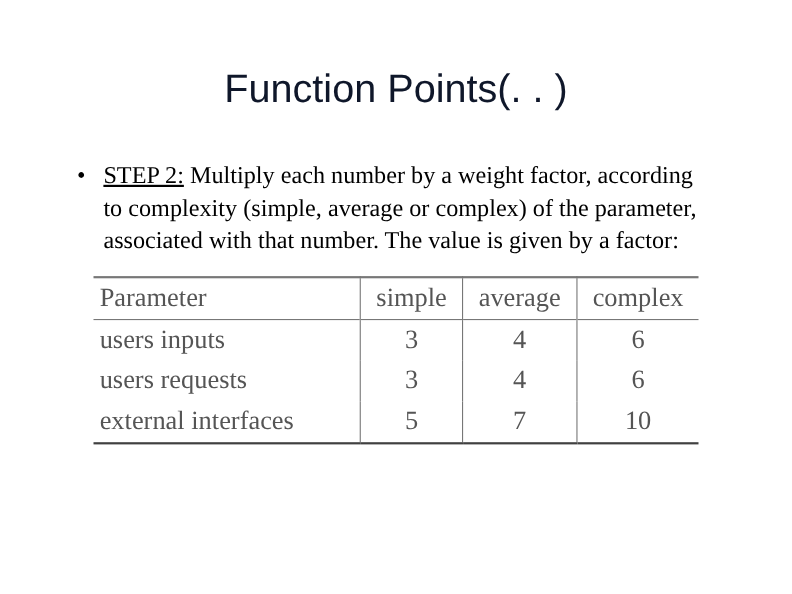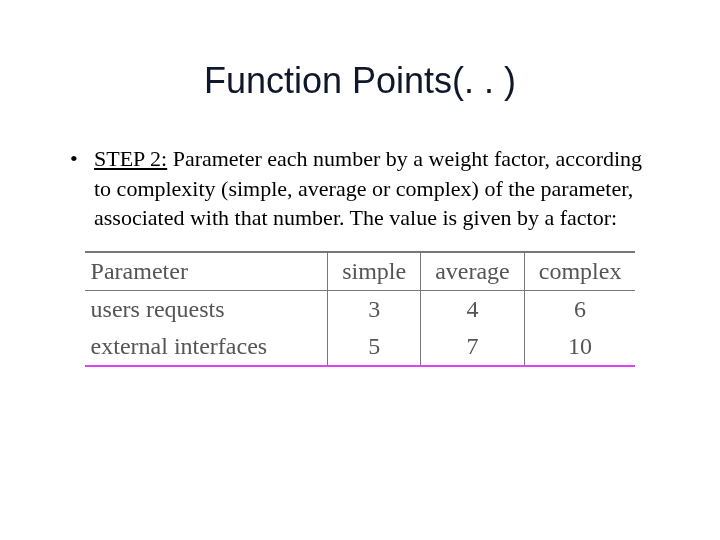--- a/index.html
+++ b/index.html
@@ -61,51 +61,57 @@
   th:first-child, td:first-child {
     text-align: left;
     padding-left: 6px;
     padding-right: 60px;
   }
   thead tr {
     border-top: 2px solid #777;
     border-bottom: 1px solid #777;
   }
   tbody tr:last-child td {
-    border-bottom: 2px solid #d946ef;
+    border-bottom: 2px solid #404040;
   }
   .col-sep {
     border-left: 1px solid #777;
   }
 </style>
 </head>
 <body>
 
 <div class="slide">
 
   <div class="title">Function Points(. . )</div>
 
   <div class="bullet-row">
     <div class="bullet-dot">•</div>
     <div>
-      <span class="step-label bold">STEP 2:</span><span> Parameter each number by a weight factor, according to complexity (</span><span class="bold">simple</span><span>, </span><span class="bold">average</span><span> or </span><span class="bold">complex</span><span>) of the parameter, associated with that number. The value is given by a factor:</span>
+      <span class="step-label bold">STEP 2:</span><span> Multiply each number by a weight factor, according to complexity (</span><span class="bold">simple</span><span>, </span><span class="bold">average</span><span> or </span><span class="bold">complex</span><span>) of the parameter, associated with that number. The value is given by a factor:</span>
     </div>
   </div>
 
   <div class="table-wrap">
     <table>
       <thead>
         <tr>
           <th>Parameter</th>
           <th class="col-sep">simple</th>
           <th class="col-sep">average</th>
           <th class="col-sep">complex</th>
         </tr>
       </thead>
       <tbody>
+        <tr>
+          <td>users inputs</td>
+          <td class="col-sep">3</td>
+          <td class="col-sep">4</td>
+          <td class="col-sep">6</td>
+        </tr>
         <tr>
           <td>users requests</td>
           <td class="col-sep">3</td>
           <td class="col-sep">4</td>
           <td class="col-sep">6</td>
         </tr>
         <tr>
           <td>external interfaces</td>
           <td class="col-sep">5</td>
           <td class="col-sep">7</td>

